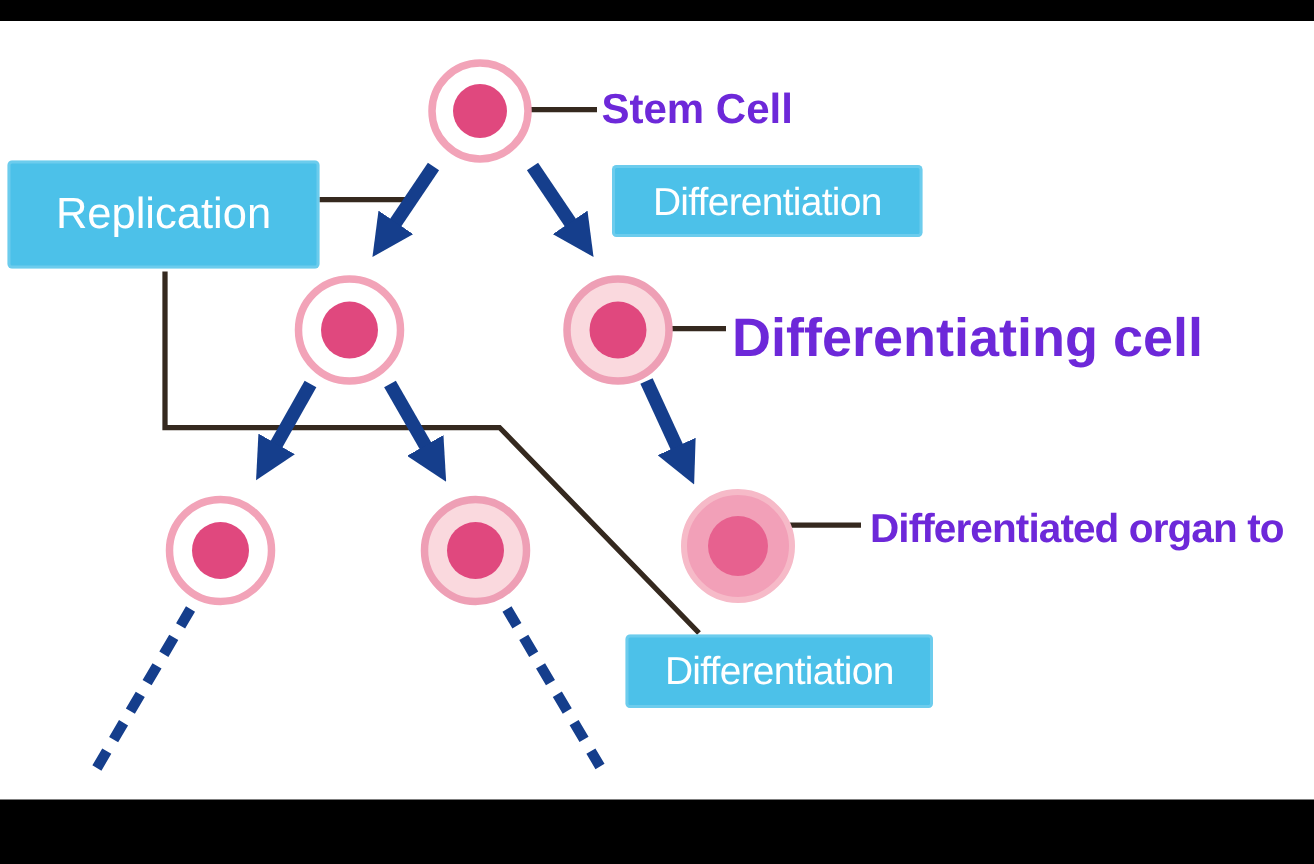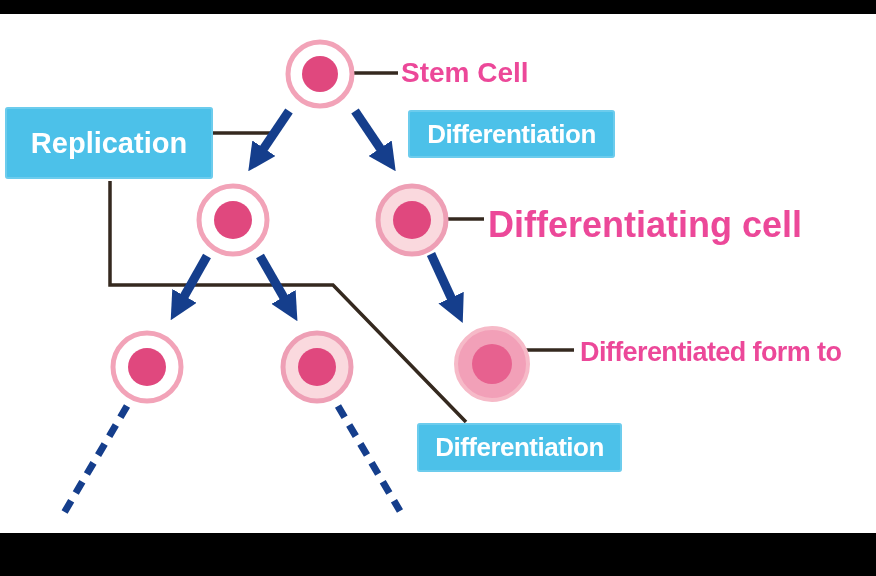--- a/index.html
+++ b/index.html
@@ -8,31 +8,31 @@
     overflow:hidden;font-family:"Liberation Sans", sans-serif;
   }
   .letterbox{position:absolute;left:0;width:876px;background:#000000;}
   .letterbox.top{top:0;height:14px;}
   .letterbox.bottom{top:533px;height:43px;}
   .diagram-layer{position:absolute;left:0;top:0;width:876px;height:576px;}
 
   .blue-box{
     position:absolute;background:#4cc1e9;border-radius:3px;
     display:flex;flex-direction:column;align-items:center;justify-content:center;
-    color:#ffffff;font-weight:700;text-align:center;
+    color:#ffffff;font-weight:400;text-align:center;
     box-shadow:inset 0 0 0 2px rgba(255,255,255,0.18);
   }
   .box-replication{left:5px;top:107px;width:208px;height:72px;}
   .box-replication .line1{font-size:29px;line-height:31px;}
   .box-replication .line2{font-size:22px;line-height:25px;}
   .box-diff-top{left:408px;top:110px;width:207px;height:48px;font-size:26px;letter-spacing:-0.5px;}
   .box-diff-bottom{left:417px;top:423px;width:205px;height:49px;font-size:26px;letter-spacing:-0.5px;}
 
   .dark-label{
-    position:absolute;color:#ec4899;font-weight:700;white-space:nowrap;
+    position:absolute;color:#6d28d9;font-weight:700;white-space:nowrap;
   }
   .label-stem{left:401px;top:57px;font-size:28px;}
   .label-differentiating{left:488px;top:204px;font-size:36px;}
   .label-differentiated{left:580px;top:335px;font-size:27px;line-height:35px;letter-spacing:-0.6px;}
 </style>
 </head>
 <body>
 
 <div class="stage">
 
@@ -98,16 +98,16 @@
 
   <div class="blue-box box-diff-bottom">
     <span>Differentiation</span>
   </div>
 
   <div class="dark-label label-stem">Stem Cell</div>
 
   <div class="dark-label label-differentiating">Differentiating cell</div>
 
   <div class="dark-label label-differentiated">
-    <div>Differentiated form to</div>
+    <div>Differentiated organ to</div>
   </div>
 
 </div>
 
 </body></html>

